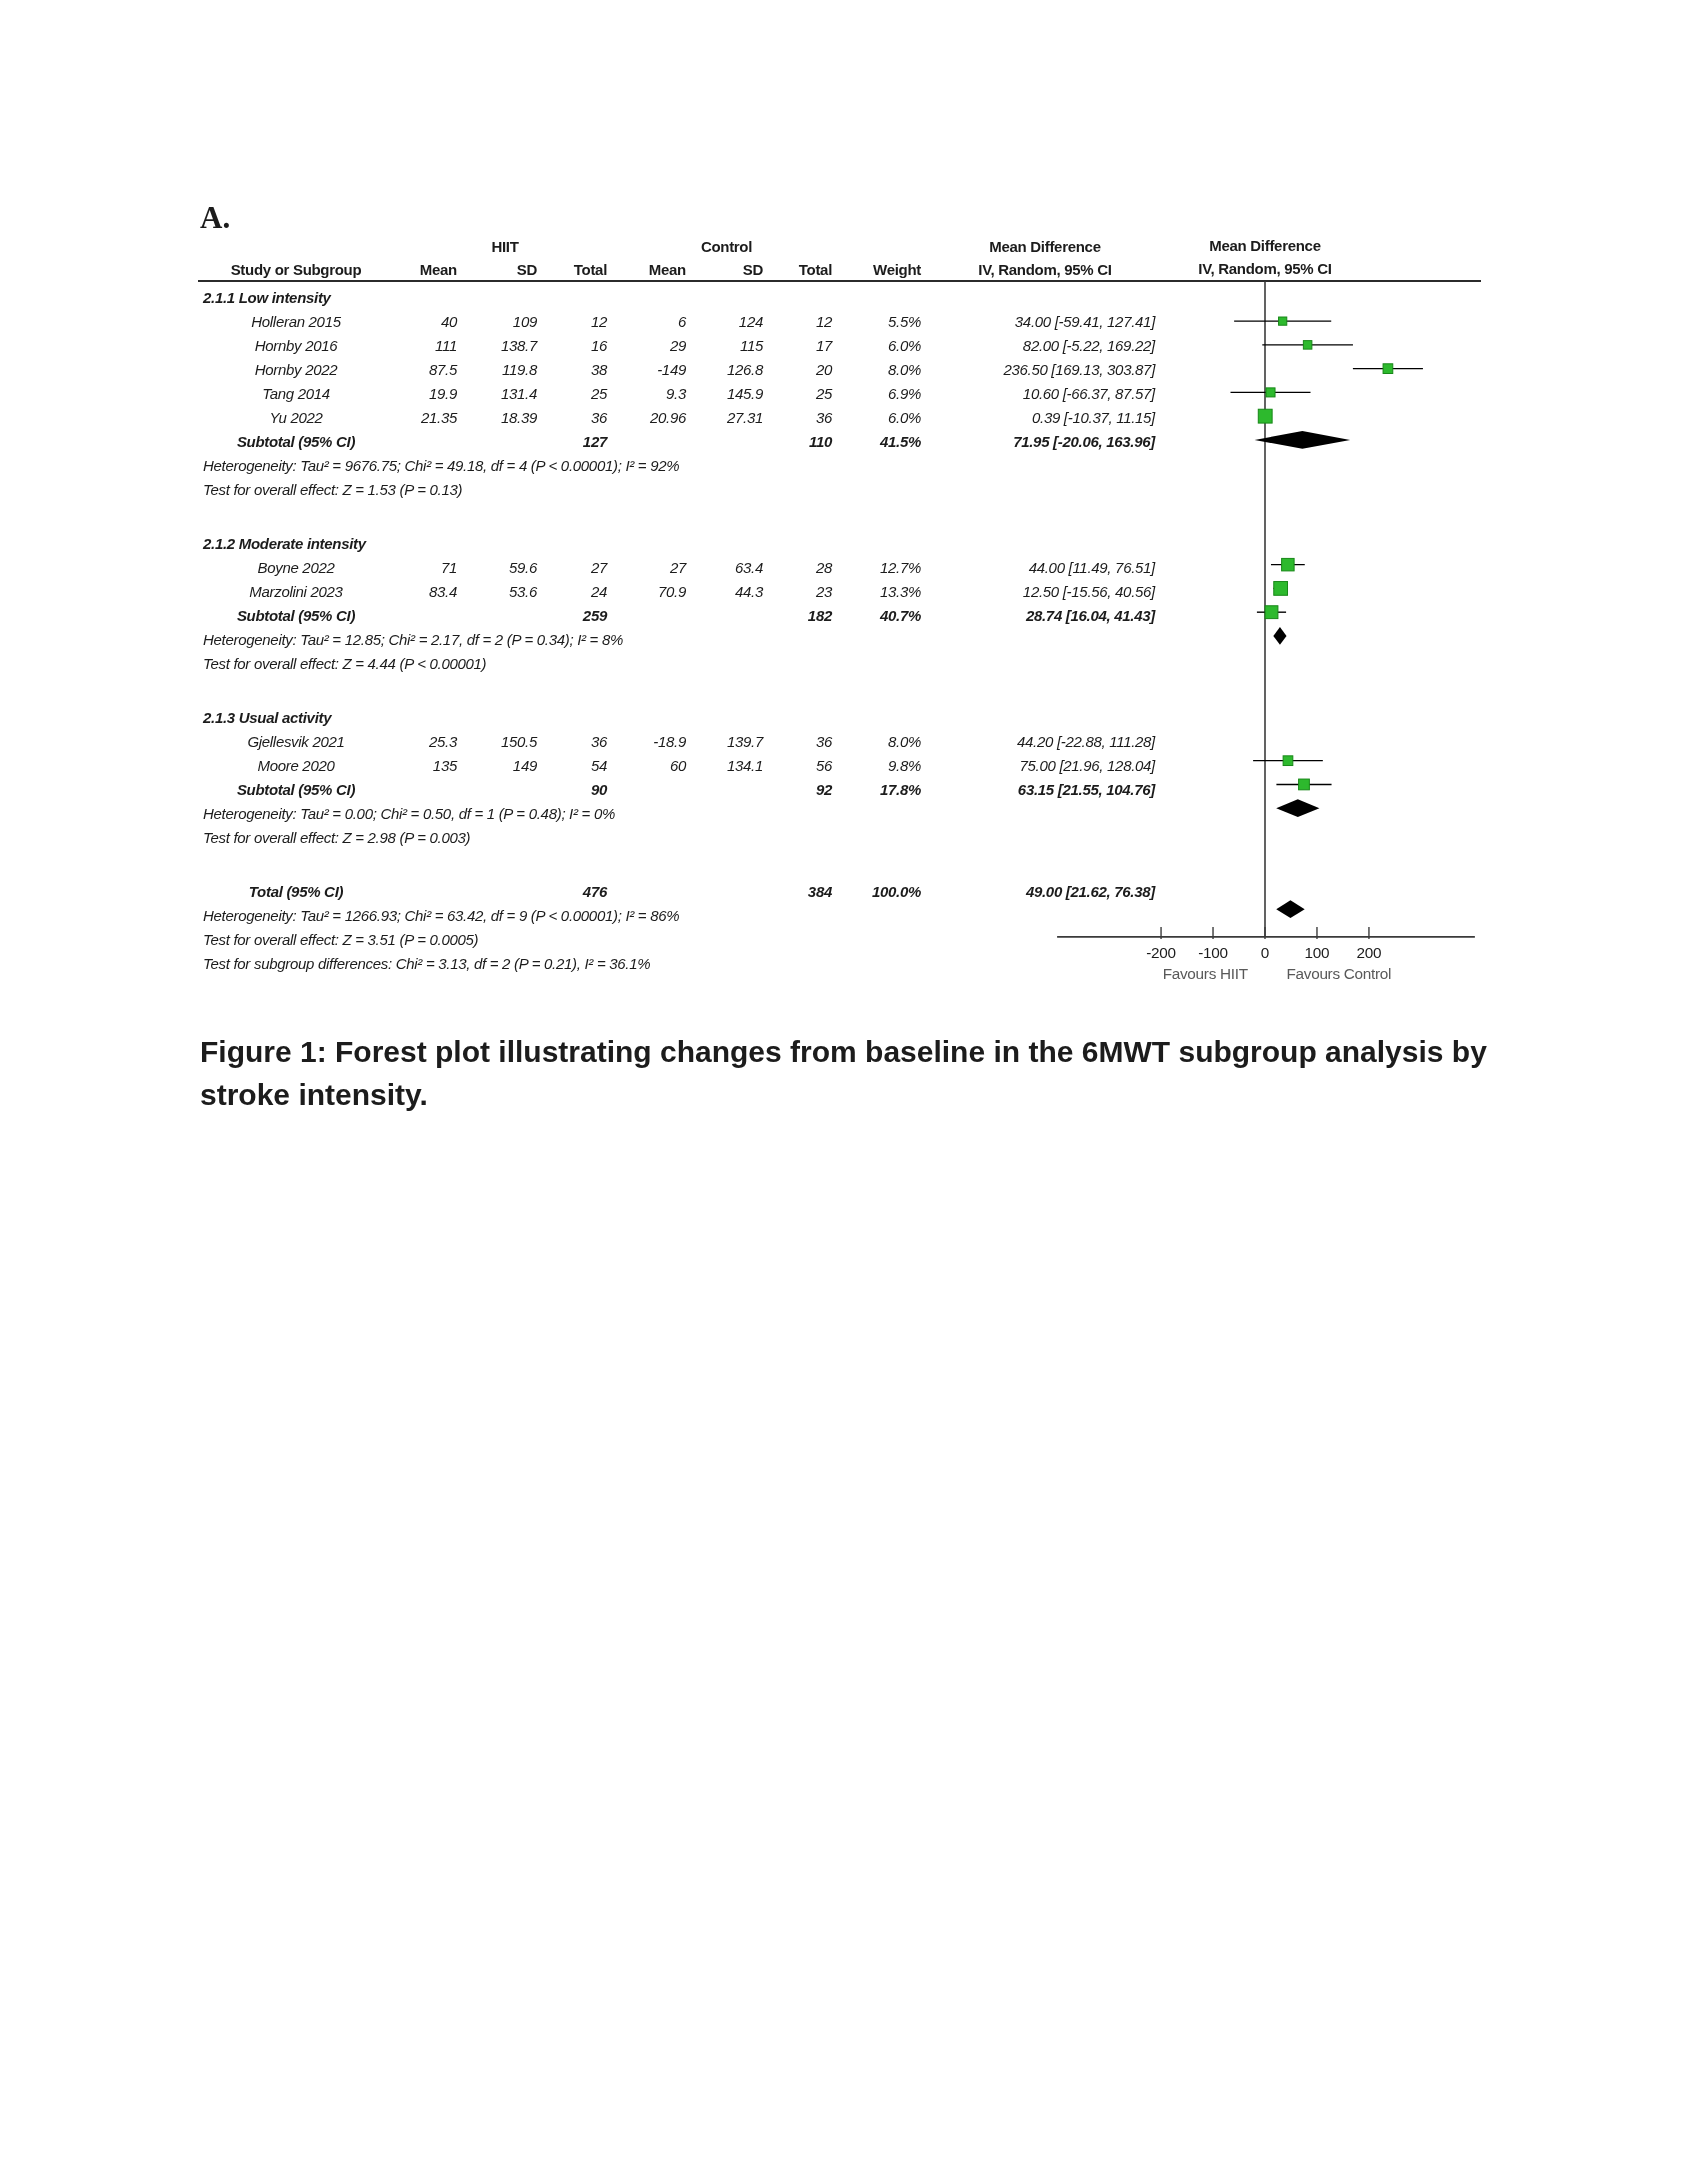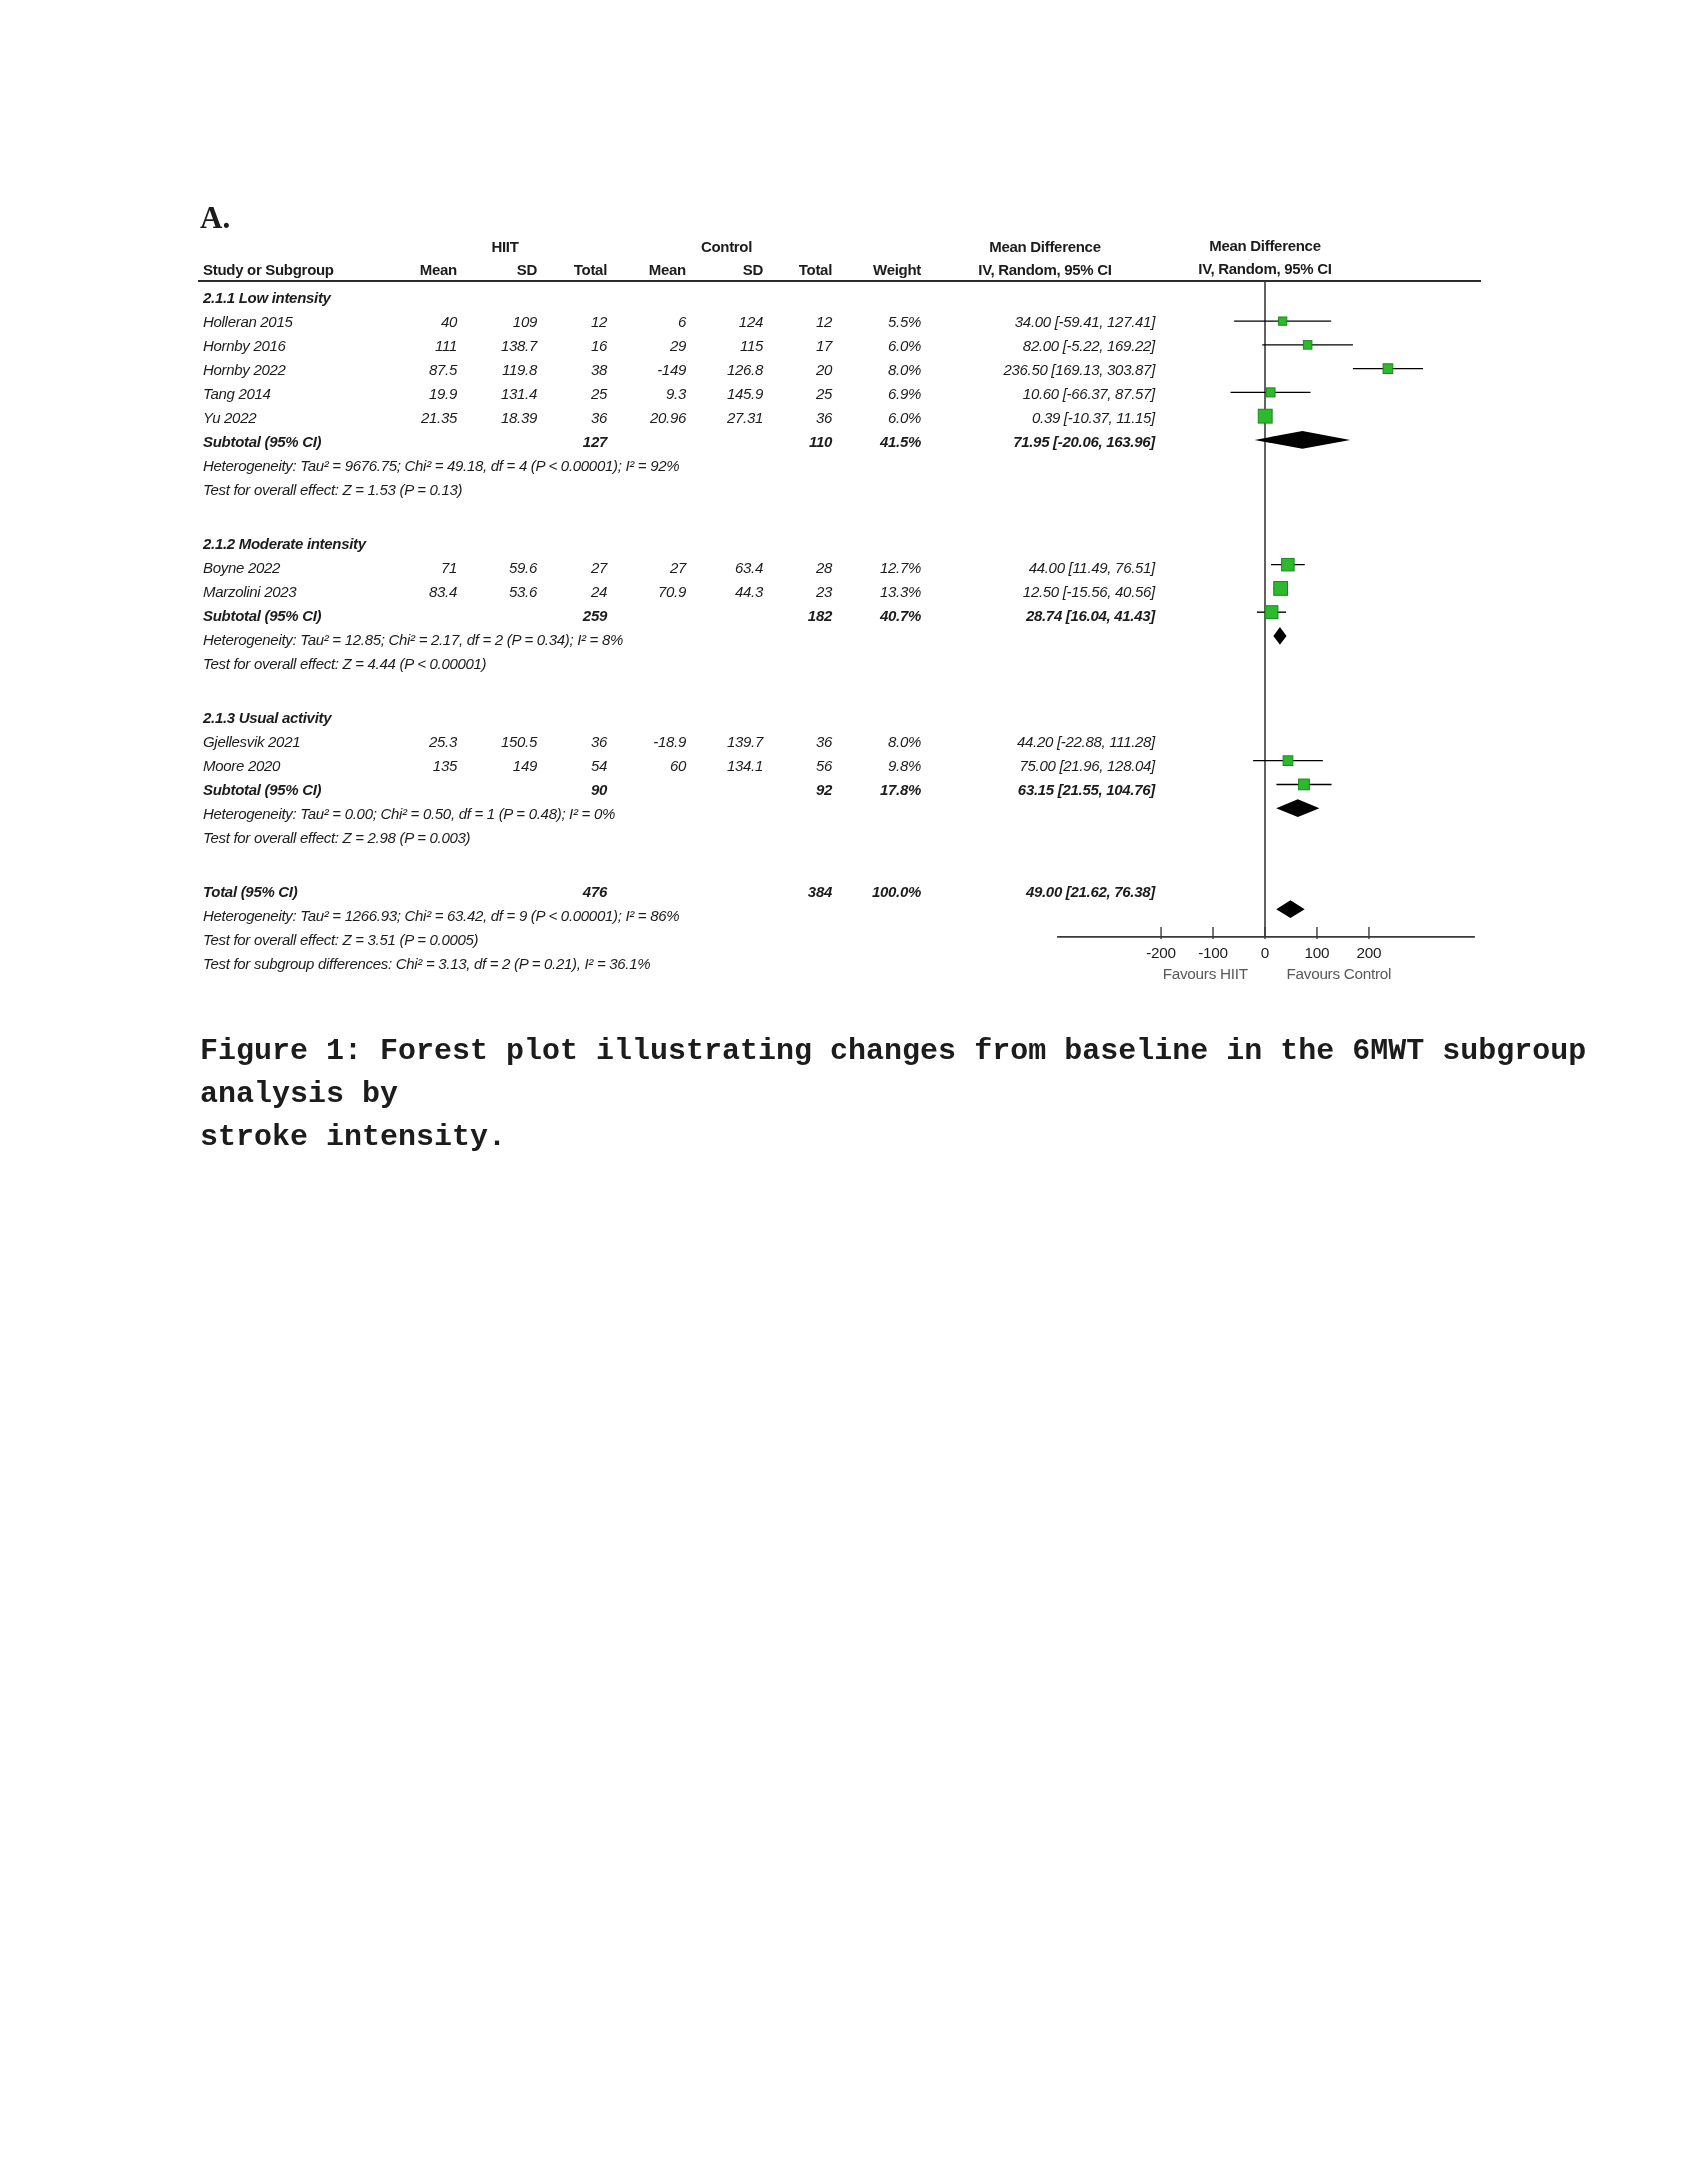--- a/index.html
+++ b/index.html
@@ -5,32 +5,32 @@
   html,body{margin:0;padding:0;}
   body{width:1683px;height:2178px;background:#ffffff;position:relative;
        font-family:"Liberation Sans","DejaVu Sans",sans-serif;color:#1c1c1c;}
   .panel-label{position:absolute;left:200px;top:200px;
        font-family:"Liberation Serif","DejaVu Serif",serif;font-weight:bold;font-size:31px;}
   #figure{position:absolute;left:198px;top:234px;width:1283px;height:792px;font-size:15px;letter-spacing:-0.3px;}
   .frow{display:grid;grid-template-columns:186px 54px 66px 56px 65px 63px 55px 75px 220px;
         height:24px;align-items:center;padding-left:5px;gap:14px;}
   .hA{height:24px}.hB{height:22px}
   .c{text-align:right;white-space:nowrap;}
-  .c.l{text-align:left}.c.m{text-align:center}
+  .c.l{text-align:center}.c.m{text-align:center}
   .b{font-weight:bold}
   .full{grid-column:1/-1;text-align:left;white-space:nowrap;}
   .spacer{height:30px;}
   #thead{position:absolute;left:0;top:0;width:847px;}
   #rows{position:absolute;left:0;top:51px;width:847px;font-style:italic;}
   #underline{position:absolute;left:0;top:46px;width:1283px;height:2px;background:#2b2b2b;}
   #plot{position:absolute;left:851px;top:0;width:432px;height:792px;}
   .plot-title{position:absolute;left:851px;width:432px;text-align:center;font-weight:bold;white-space:nowrap;}
   #pt1{top:3px;} #pt2{top:26px;}
   #caption{position:absolute;left:200px;top:1030px;
-       font-family:Liberation Mono, monospace;font-weight:bold;font-size:30px;line-height:43px;}
+       font-family:Liberation Sans, sans-serif;font-weight:bold;font-size:30px;line-height:43px;}
 </style>
 </head>
 <body>
 
 <div class="panel-label">A.</div>
 
 <div id="figure">
   <div id="thead">
     <div class="frow hA">
       <div class="c l"></div>

